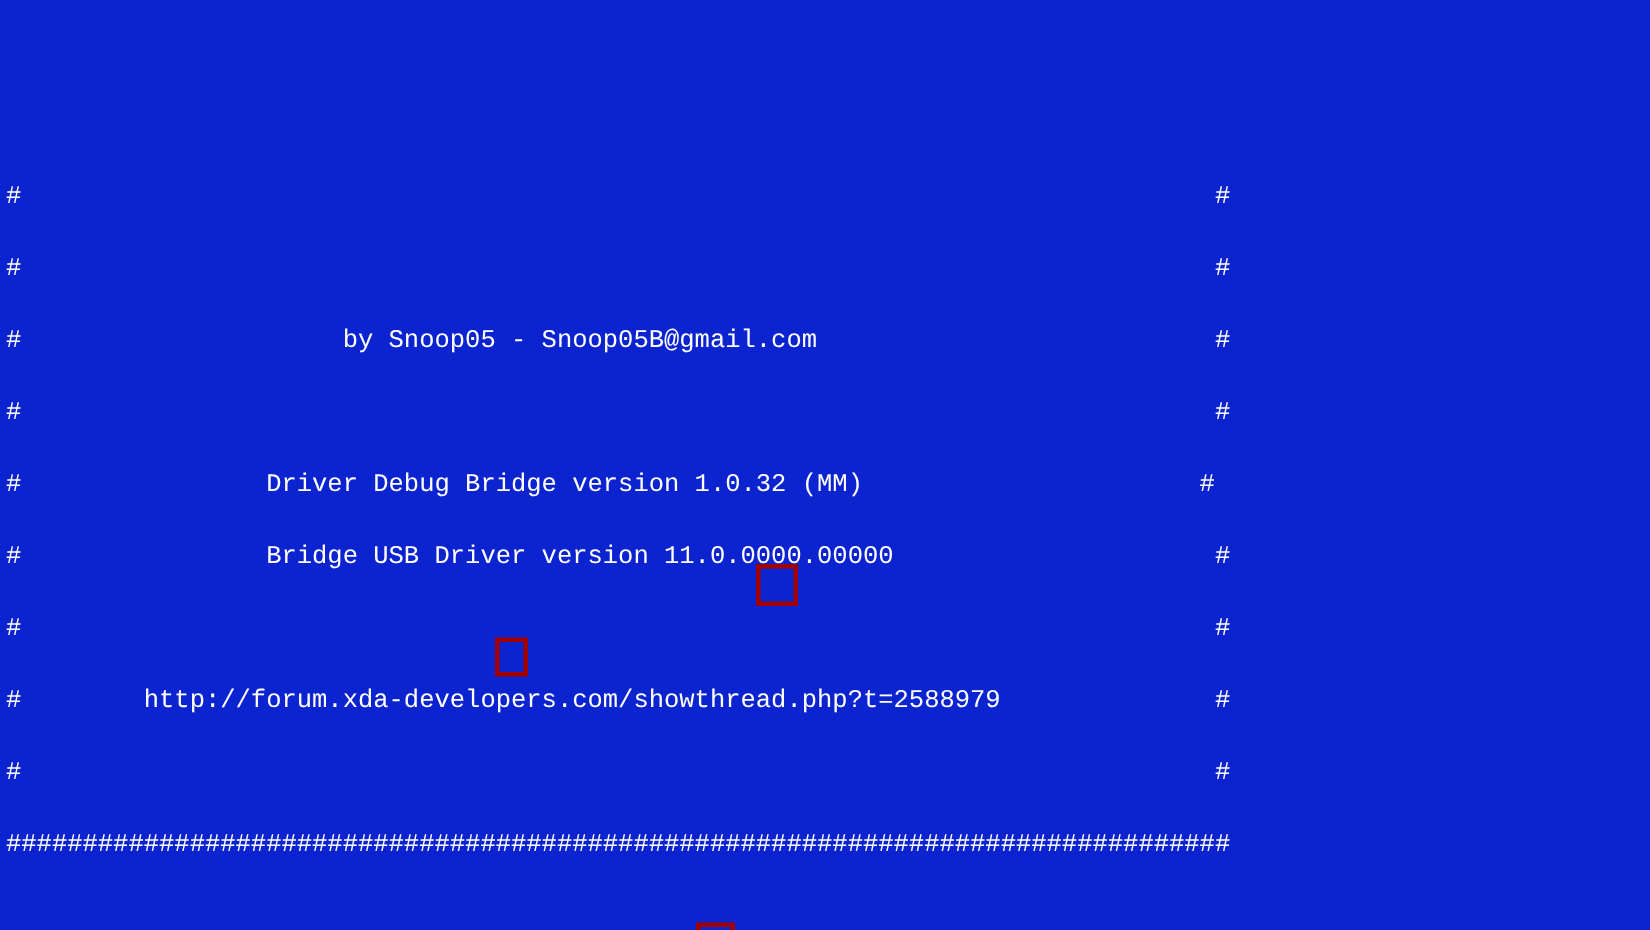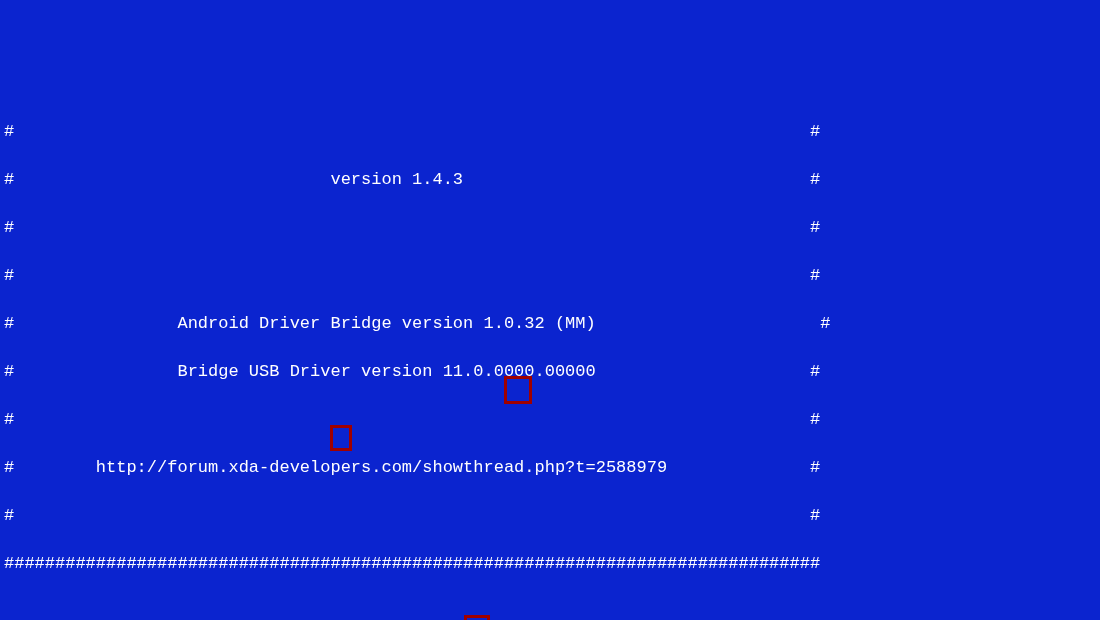--- a/index.html
+++ b/index.html
@@ -36,24 +36,24 @@
   .hl2 { left: 326px; top: 329px; width: 22px; height: 26px; }
   .hl3 { left: 460px; top: 519px; width: 26px; height: 30px; }
 </style>
 </head>
 <body>
 
 
 
 <div class="term">
 <div class="line">#                                                                              #</div>
-<div class="line">#                               version 1.4.3                                  #</div>
 <div class="line">#                                                                              #</div>
+<div class="line">#                     by Snoop05 - Snoop05B@gmail.com                          #</div>
 <div class="line">#                                                                              #</div>
-<div class="line">#                Android Driver Bridge version 1.0.32 (MM)                      #</div>
+<div class="line">#                Driver Debug Bridge version 1.0.32 (MM)                      #</div>
 <div class="line">#                Bridge USB Driver version 11.0.0000.00000                     #</div>
 <div class="line">#                                                                              #</div>
 <div class="line">#        http://forum.xda-developers.com/showthread.php?t=2588979              #</div>
 <div class="line">#                                                                              #</div>
 <div class="line">################################################################################</div>
 
 
 
 
 

